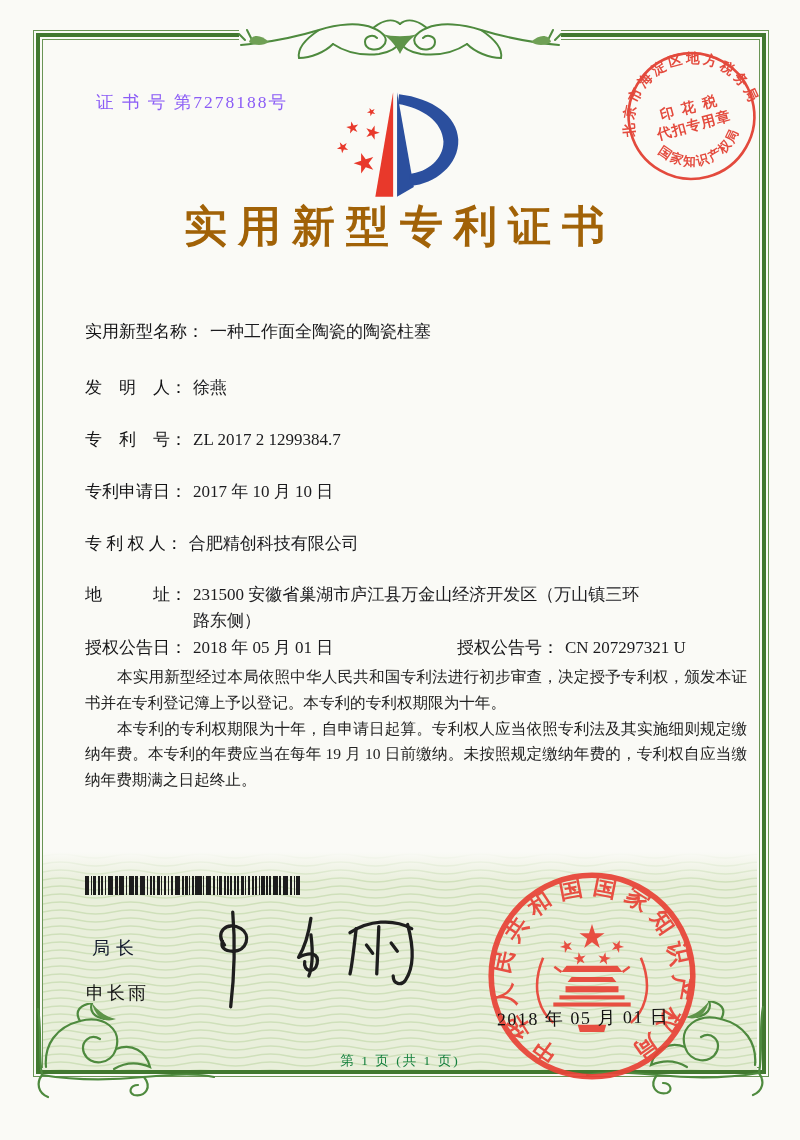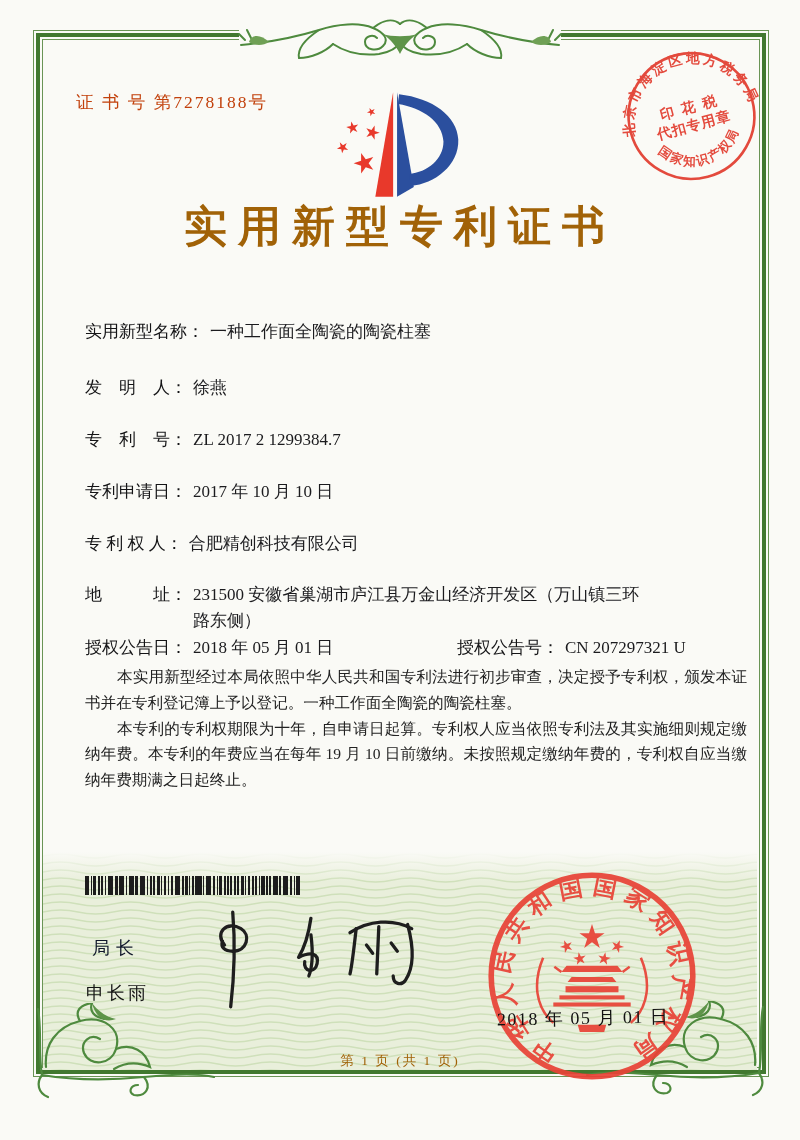--- a/index.html
+++ b/index.html
@@ -11,21 +11,21 @@
   
   .frame-outer{position:absolute;left:33px;top:30px;right:31px;bottom:63px;
     border:1px solid #6a9455;pointer-events:none;}
   .frame-mid{position:absolute;left:2px;top:2px;right:2px;bottom:2px;border:4px solid #41782f;}
   .frame-inner{position:absolute;left:2px;top:2px;right:2px;bottom:2px;border:1px solid #6a9455;}
   
   .green-band{position:absolute;left:43px;top:852px;width:714px;height:218px;}
   .band-fade{position:absolute;left:43px;top:852px;width:714px;height:30px;
     background:linear-gradient(#fafaf6,rgba(250,250,246,0));}
   
-  .cert-no{position:absolute;left:76px;top:90px;font-size:17.5px;letter-spacing:2px;color:#c2410c;}
+  .cert-no{position:absolute;left:96px;top:90px;font-size:17.5px;letter-spacing:2px;color:#8b5cf6;}
   .logo{position:absolute;left:322px;top:88px;}
   .tax-stamp{position:absolute;left:616px;top:40px;transform:rotate(-15deg);opacity:.92;}
   .title{position:absolute;left:0;top:198px;width:100%;text-align:center;
     font-size:43px;font-weight:bold;letter-spacing:11px;color:#a16207;}
   
   .fields{position:absolute;left:85px;top:318px;width:668px;font-family:Liberation Serif, serif;}
   .frow{line-height:27px;margin-bottom:25px;font-size:17px;position:relative;}
   .frow.first{margin-bottom:29px;}
   .frow.addr{margin-bottom:0;line-height:26px;}
   .flabel{color:#141416;}
@@ -42,21 +42,21 @@
       repeating-linear-gradient(90deg,#1c1c1c 0 1.5px,transparent 1.5px 3.5px),
       repeating-linear-gradient(90deg,#1c1c1c 0 1px,transparent 1px 6px),
       repeating-linear-gradient(90deg,#1c1c1c 0 2px,transparent 2px 11px);}
   .signer-title{position:absolute;left:92px;top:936px;font-size:18px;letter-spacing:6px;color:#0f172a;}
   .signer-name{position:absolute;left:86px;top:981px;font-size:18px;letter-spacing:3px;color:#141414;}
   .signature{position:absolute;left:195px;top:906px;}
   .seal{position:absolute;left:480px;top:864px;}
   .seal-date{position:absolute;left:497px;top:1006px;font-size:18px;letter-spacing:1.5px;
     color:#111;transform:rotate(-1deg);}
   .footer{position:absolute;left:43px;top:1052px;width:714px;text-align:center;
-    font-size:13.5px;letter-spacing:2px;color:#a16207;}
+    font-size:13.5px;letter-spacing:2px;color:#15803d;}
   .corner-fl{position:absolute;}
   .corner-fl.right{transform:scaleX(-1);}
   .orn-top{position:absolute;left:233px;top:12px;}
 </style>
 </head>
 <body>
 
 <div id="page">
 
   <svg width="0" height="0" style="position:absolute">
@@ -176,21 +176,21 @@
     </div>
     <div class="frow">
       <span class="flabel">授权公告日：</span><span class="fvalue">2018 年 05 月 01 日</span>
       <span class="gpair2">
         <span class="flabel">授权公告号：</span><span class="fvalue">CN 207297321 U</span>
       </span>
     </div>
   </div>
 
   <div class="paras">
-    <p>本实用新型经过本局依照中华人民共和国专利法进行初步审查，决定授予专利权，颁发本证书并在专利登记簿上予以登记。一种工作面全陶瓷的陶瓷柱塞。</p>
+    <p>本实用新型经过本局依照中华人民共和国专利法进行初步审查，决定授予专利权，颁发本证书并在专利登记簿上予以登记。本专利的专利权期限为十年。</p>
     <p>本专利的专利权期限为十年，自申请日起算。专利权人应当依照专利法及其实施细则规定缴纳年费。本专利的年费应当在每年 19 月 10 日前缴纳。未按照规定缴纳年费的，专利权自应当缴纳年费期满之日起终止。</p>
   </div>
 
   <div class="barcode"></div>
 
   <div class="signer-title">局长</div>
   <div class="signer-name">申长雨</div>
 
   <div class="signature">
     <svg width="238" height="108" viewBox="0 0 230 105">

